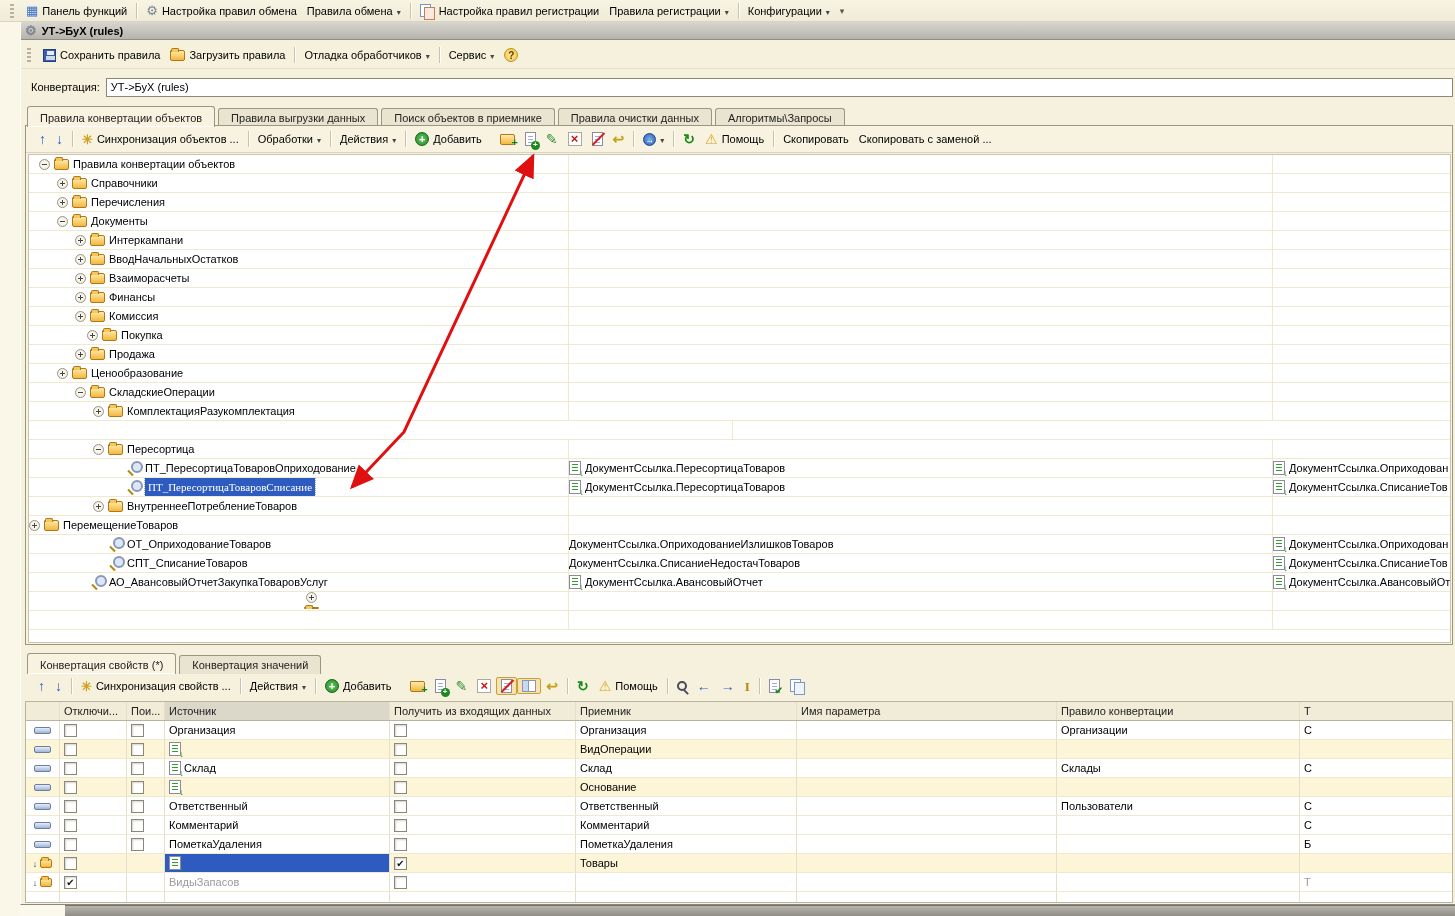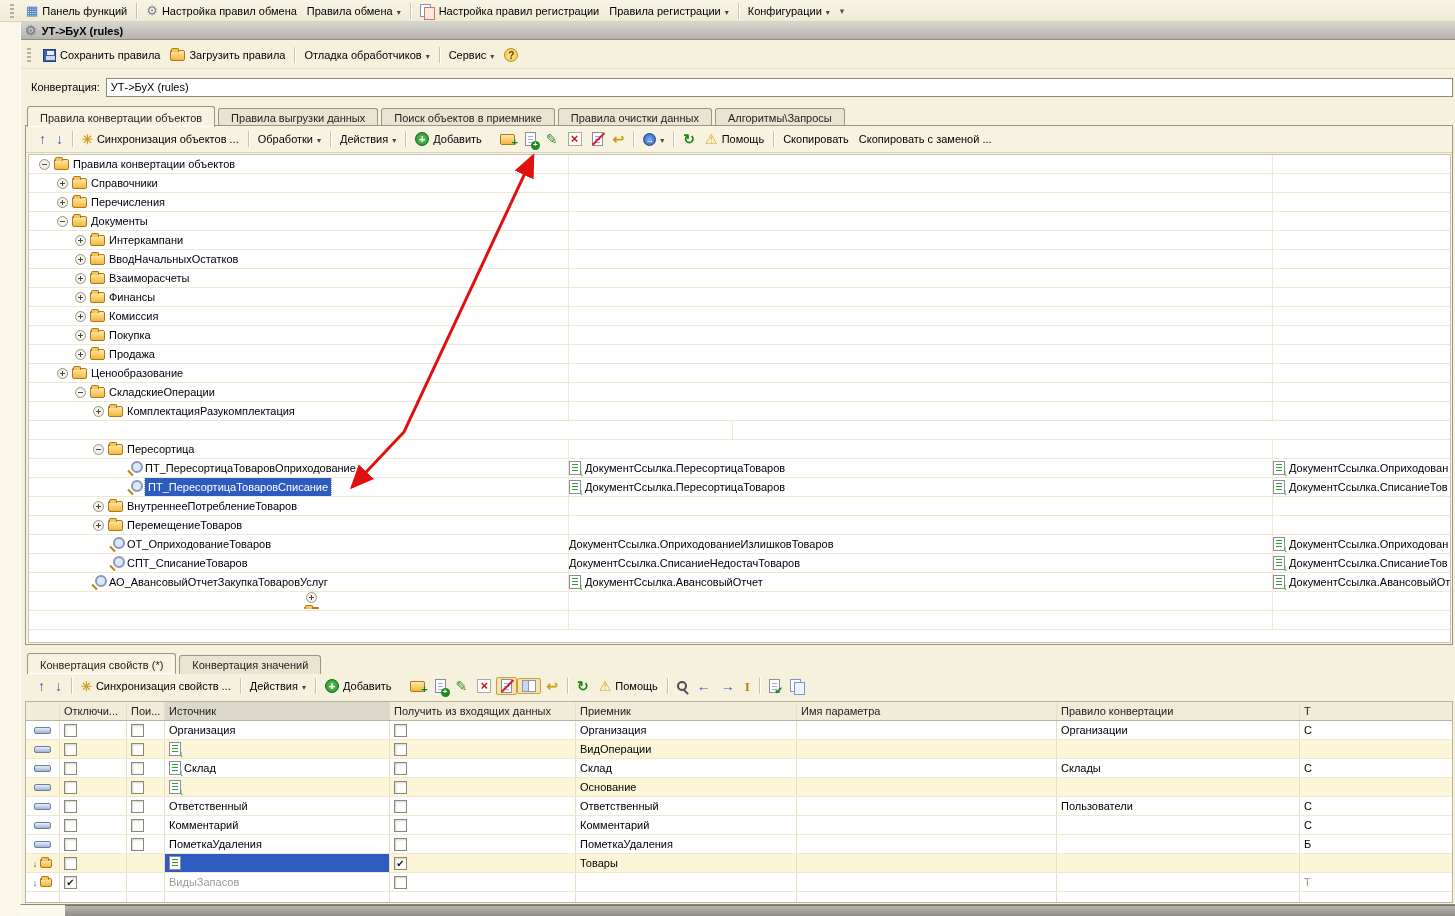--- a/index.html
+++ b/index.html
@@ -106,21 +106,21 @@
 
   
   .tgrid { position:absolute; left:2px; top:28px; width:1423px; height:489px; background:#fff; border:1px solid #c8c4ae; overflow:hidden; }
   .thead { display:flex; height:19px; background:#f0ecd8; border-bottom:1px solid #b8b4a0; }
   .th { padding:3px 4px 0; border-right:1px solid #c8c4ae; color:#222; overflow:hidden; white-space:nowrap; }
   .trow { display:flex; height:19px; border-bottom:1px solid #efe9cf; background:#fff; }
   .tc { display:flex; align-items:center; gap:4px; border-right:1px solid #efe9cf; overflow:hidden; white-space:nowrap; padding-right:2px; }
   .w-name { width:540px; flex:none; }
   .w-src { width:704px; flex:none; }
   .w-dst { width:178px; flex:none; border-right:none; }
-  .sel { background:#2d5bbf; color:#fff; padding:7px 3px; outline:1px dotted #9ab; }
+  .sel { background:#2d5bbf; color:#fff; padding:7px 3px; outline:1px dotted #9ab;font-family:Liberation Serif, serif; }
   .graytxt { color:#9a9a9a; }
 
   
   .pgrid { position:absolute; left:4px; top:679px; width:1428px; height:202px; background:#fff; border:1px solid #b8b4a0; overflow:hidden; }
   .prow { display:flex; height:19px; border-bottom:1px solid #efe9cf; background:#fff; }
   .prow.alt { background:#fcf5d8; }
   .phead { display:flex; height:19px; background:#f0ecd8; border-bottom:1px solid #b8b4a0; }
   .pc { display:flex; align-items:center; gap:3px; border-right:1px solid #e4dfc6; overflow:hidden; white-space:nowrap; padding:0 4px; }
   .ph { padding-top:3px; display:block; color:#222; }
   .ph.cur { background:#dbd7c9; }
@@ -373,21 +373,21 @@
             <div class="trow">
               <div class="tc w-name" style="padding-left: 46px;">
                 <span class="gl gl-plus"></span>
                 <span class="ic-folder"></span>
                 <span>Комиссия</span>
               </div>
               <div class="tc w-src"></div>
               <div class="tc w-dst"></div>
             </div>
             <div class="trow">
-              <div class="tc w-name" style="padding-left: 46px;">
+              <div class="tc w-name" style="padding-left: 58px;">
                 <span class="gl gl-plus"></span>
                 <span class="ic-folder"></span>
                 <span>Покупка</span>
               </div>
               <div class="tc w-src"></div>
               <div class="tc w-dst"></div>
             </div>
             <div class="trow">
               <div class="tc w-name" style="padding-left: 46px;">
                 <span class="gl gl-plus"></span>
@@ -468,21 +468,21 @@
             <div class="trow">
               <div class="tc w-name" style="padding-left: 64px;">
                 <span class="gl gl-plus"></span>
                 <span class="ic-folder"></span>
                 <span>ВнутреннееПотреблениеТоваров</span>
               </div>
               <div class="tc w-src"></div>
               <div class="tc w-dst"></div>
             </div>
             <div class="trow">
-              <div class="tc w-name" style="padding-left: 64px;">
+              <div class="tc w-name" style="">
                 <span class="gl gl-plus"></span>
                 <span class="ic-folder"></span>
                 <span>ПеремещениеТоваров</span>
               </div>
               <div class="tc w-src"></div>
               <div class="tc w-dst"></div>
             </div>
             <div class="trow">
               <div class="tc w-name" style="padding-left: 80px;">
                 <span class="gl gl-rule-mag"></span>

